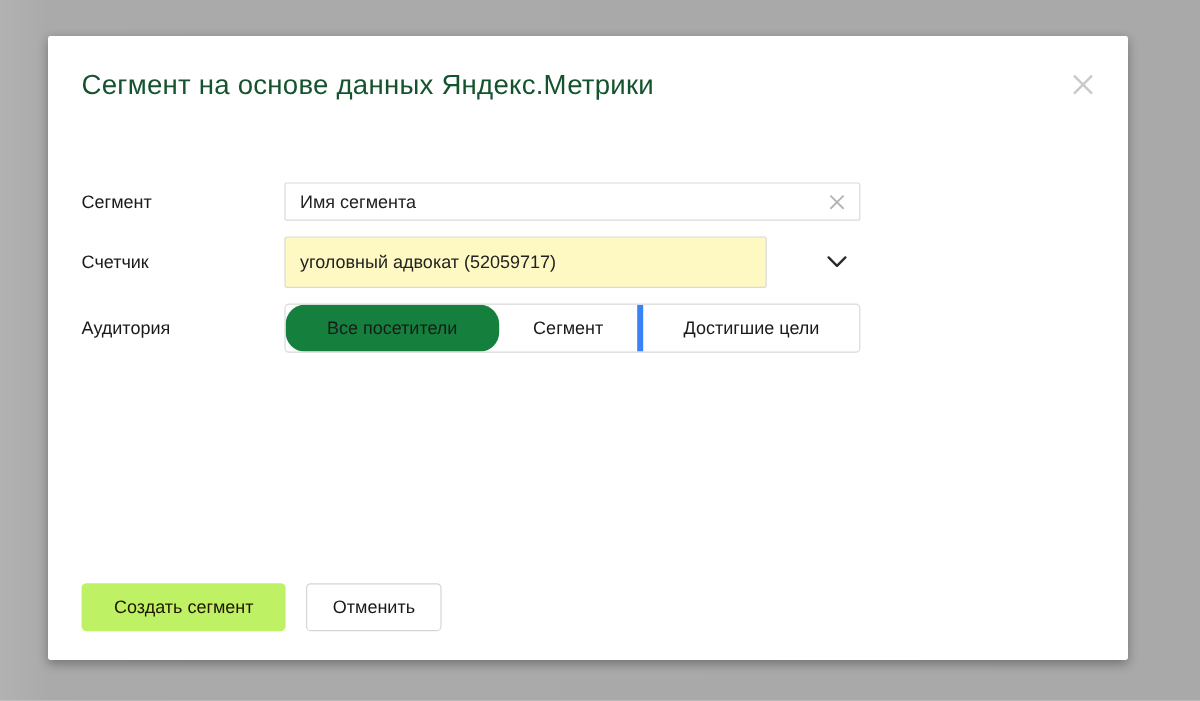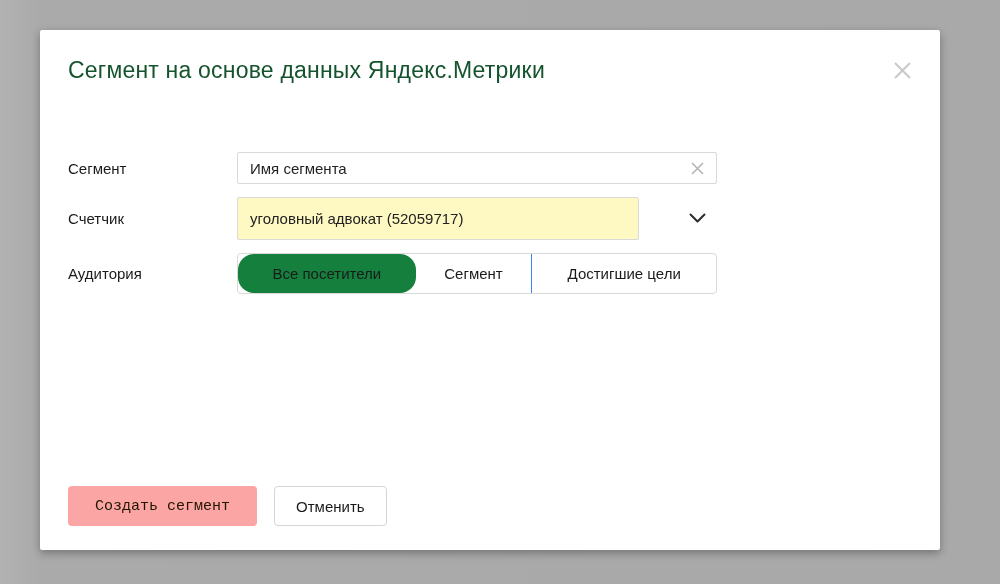--- a/index.html
+++ b/index.html
@@ -108,21 +108,21 @@
 
   .segment {
     display: flex; align-items: center; justify-content: center;
     font-size: 15px;
     color: #1a1a1a;
     cursor: pointer;
     height: 100%;
   }
   .segment-0 { width: 178px; }
   .segment-1 { width: 116px; }
-  .segment-2 { width: 185px; border-left: 1px solid #3b82f6; }
+  .segment-2 { width: 185px; border-left: 5px solid #3b82f6; }
 
   .segment.selected {
     background: #15803d;
     border-radius: 16px;
   }
 
   .footer {
     position: absolute;
     left: 28px; bottom: 24px;
     display: flex;
@@ -135,24 +135,23 @@
     font-family: "Liberation Sans", "DejaVu Sans", sans-serif;
     font-size: 15px;
     color: #201600;
     cursor: pointer;
     display: inline-flex;
     align-items: center;
     justify-content: center;
   }
 
   .btn-primary {
-    background: #fca5a5;
+    background: #bef264;
     border: none;
     padding: 0 27px;
-    font-family: Liberation Mono, monospace;
   }
 
   .btn-secondary {
     background: #ffffff;
     border: 1px solid #d5d5d5;
     padding: 0 21px;
     margin-left: 17px;
     color: #1a1a1a;
     text-align: center;
   }

